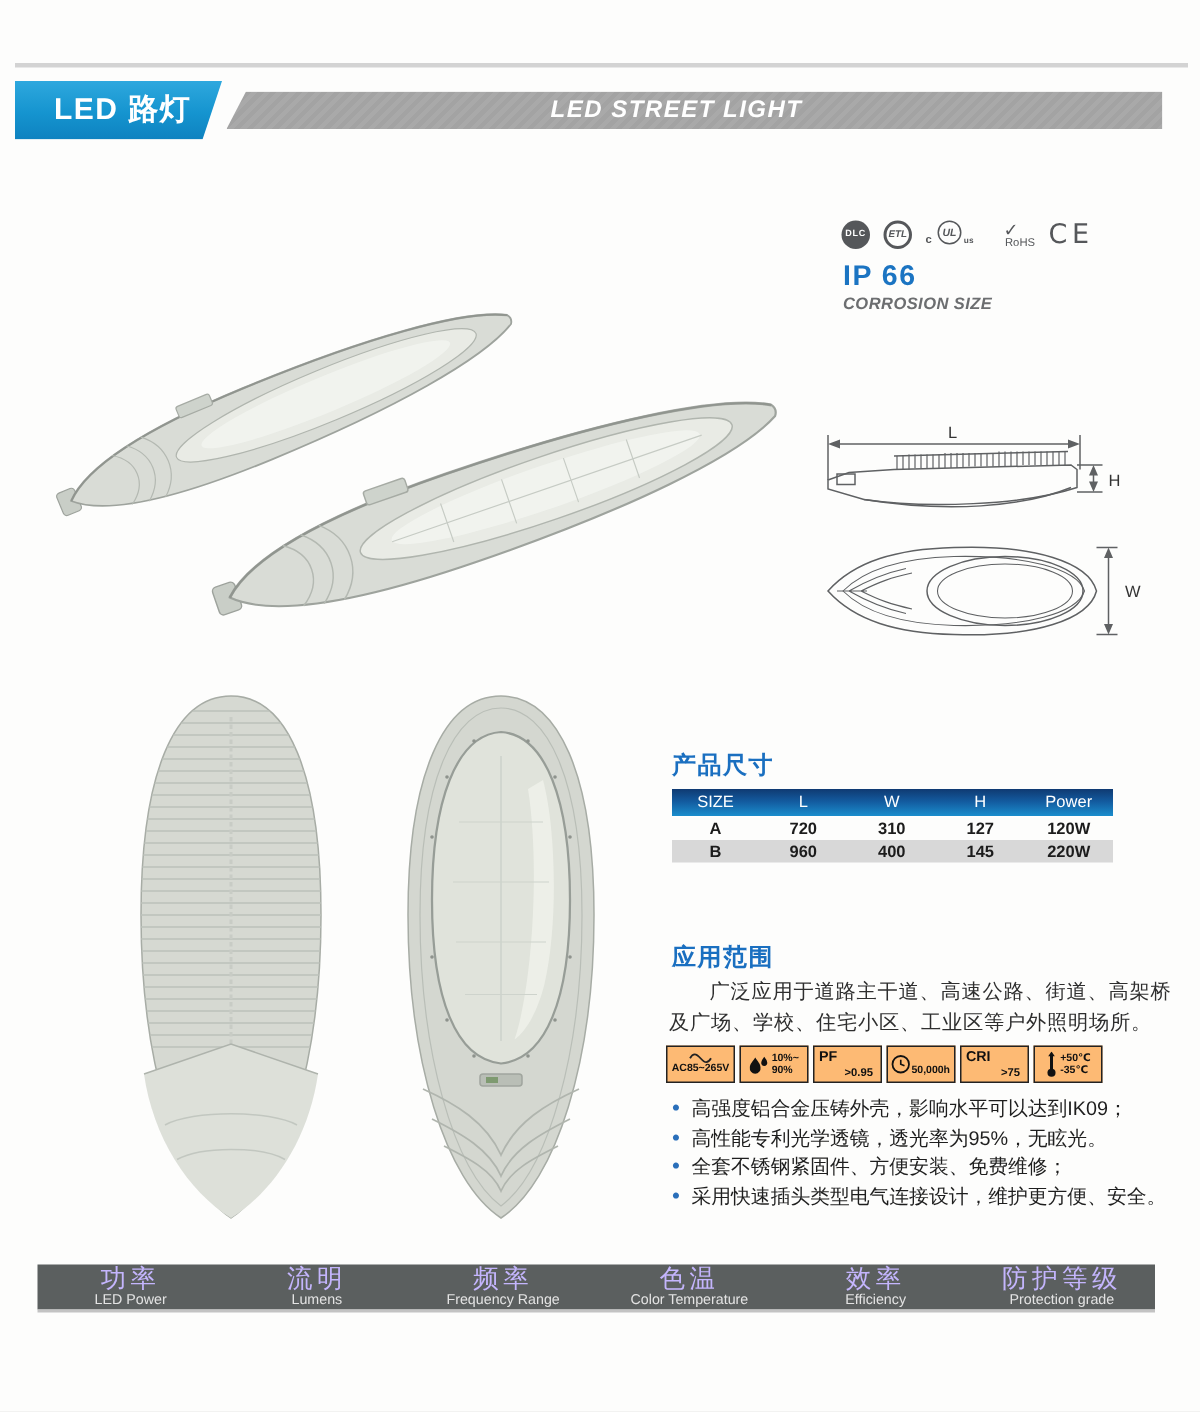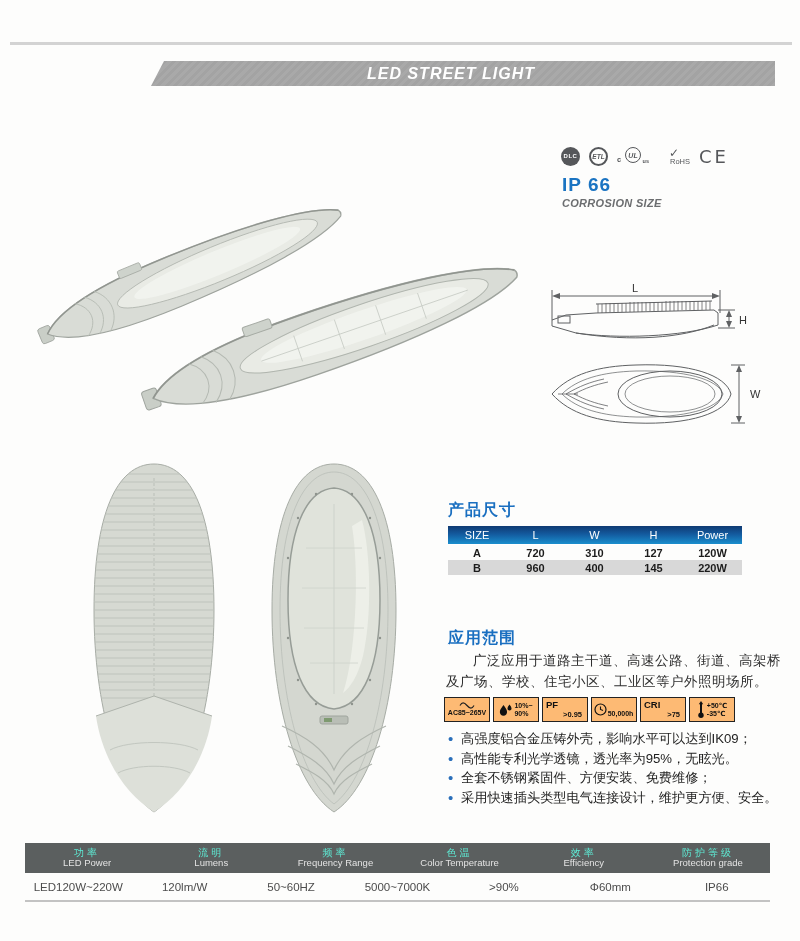--- a/index.html
+++ b/index.html
@@ -74,34 +74,35 @@
 
   
   .bullets { position:absolute; left:448px; top:729px; width:346px; list-style:none; }
   .bullets li { position:relative; padding-left:13px; font-size:13.2px; line-height:19.5px; color:#1e1e1e; font-weight:500; white-space:nowrap; }
   .bullets li::before { content:"•"; position:absolute; left:0; top:0; color:#2a6fba; font-size:15px; }
 
   
   .spec { position:absolute; left:25px; top:843px; width:745px; }
   .spec-head { display:flex; height:30px; background:#5b5f5f; }
   .spec-col { flex:1; display:flex; flex-direction:column; align-items:center; justify-content:center; line-height:1.15; }
-  .spec-cn { color:#5eead4; font-size:10px; letter-spacing:3px; }
+  .spec-cn { color:#c4b5fd; font-size:17px; letter-spacing:3px; }
   .spec-en { color:#e3e3e3; font-size:9.5px; letter-spacing:0; }
   .spec-vals { display:flex; height:27px; align-items:center; }
   .spec-val { flex:1; text-align:center; font-size:11.5px; color:#4c4c4c; }
   .spec-rule { height:2px; background:#c3c3c3; }
 
   svg text { font-family:"Liberation Sans",sans-serif; }
 </style>
 </head>
 <body>
 
 <div id="page">
 
   <div class="top-rule"></div>
+  <div class="blue-box">LED 路灯</div>
   <div class="gray-bar">LED STREET LIGHT</div>
 
   <div class="certs">
     <div class="c-dlc">DLC</div>
     <div class="c-etl">ETL</div>
     <div class="c-ul">
       <span class="c-small">c</span>
       <span class="ring">UL</span>
       <span class="us-small">us</span>
     </div>
@@ -318,25 +319,16 @@
       </div>
       <div class="spec-col">
         <span class="spec-cn">效率</span>
         <span class="spec-en">Efficiency</span>
       </div>
       <div class="spec-col">
         <span class="spec-cn">防护等级</span>
         <span class="spec-en">Protection grade</span>
       </div>
     </div>
-    <div class="spec-vals">
-      <div class="spec-val">LED120W~220W</div>
-      <div class="spec-val">120lm/W</div>
-      <div class="spec-val">50~60HZ</div>
-      <div class="spec-val">5000~7000K</div>
-      <div class="spec-val">&gt;90%</div>
-      <div class="spec-val">Φ60mm</div>
-      <div class="spec-val">IP66</div>
-    </div>
     <div class="spec-rule"></div>
   </div>
 
 </div>
 
 </body></html>

